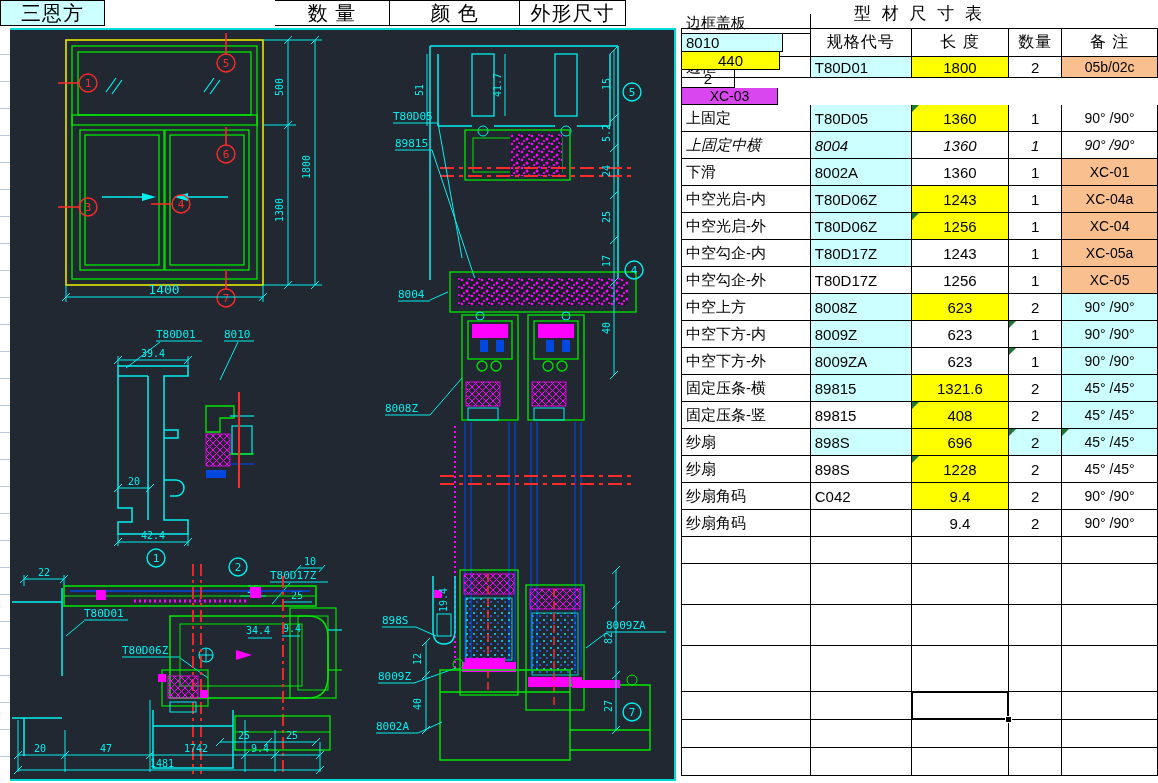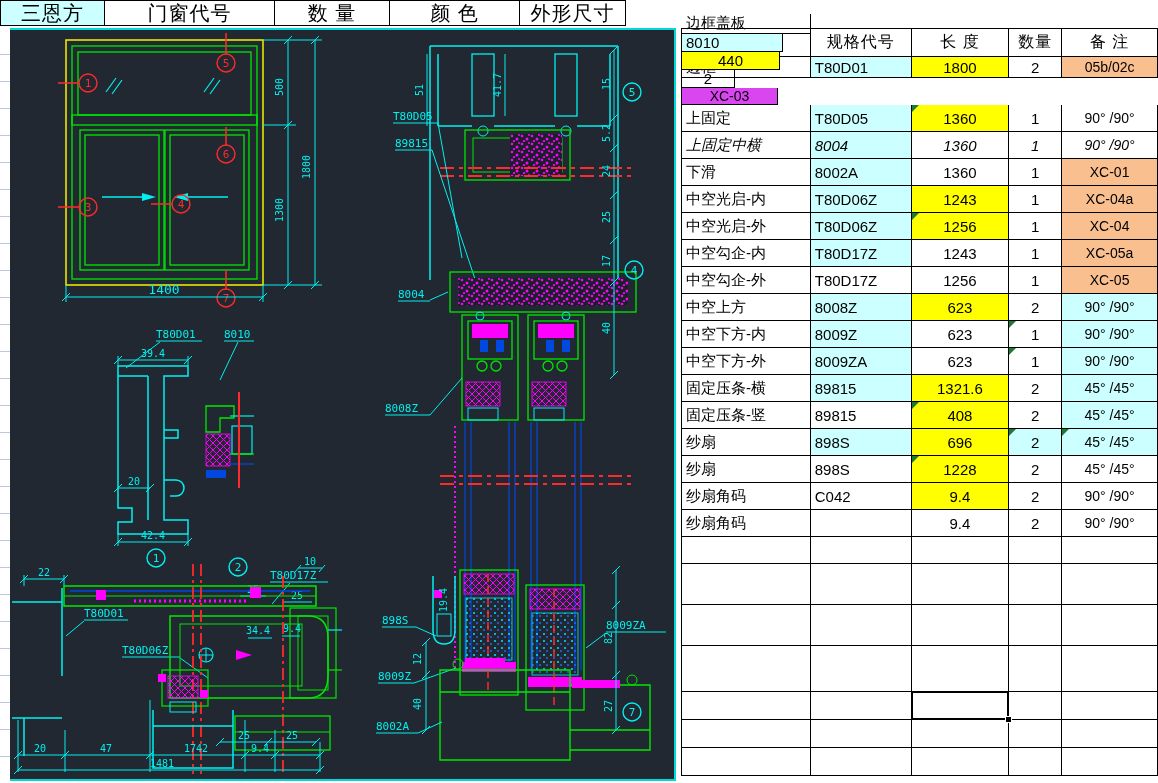--- a/index.html
+++ b/index.html
@@ -45,24 +45,24 @@
        background:#000;border:1px solid #fff;z-index:4;}
 </style>
 </head>
 <body>
 
 <div id="app">
 
   <div class="strip"></div>
 
   <div class="hcell first" style="left:0;width:105px;background:#CCFFFF;">三恩方</div>
-  <div class="hcell" style="left:105px;width:170px;">门窗代号</div>
   <div class="hcell" style="left:275px;width:115px;">数  量</div>
   <div class="hcell" style="left:390px;width:130px;">颜    色</div>
   <div class="hcell" style="left:520px;width:106px;">外形尺寸</div>
+  <div class="tbl-title">型 材 尺 寸 表</div>
 
   <div id="cad">
     <svg width="662" height="749" viewBox="0 0 662 749">
       <defs>
         <pattern id="speck" width="10" height="8" patternUnits="userSpaceOnUse">
           <rect width="10" height="8" fill="#1a2029"></rect>
           <circle cx="2" cy="2" r="1.3" fill="#ff00ff"></circle>
             <circle cx="7" cy="5" r="1.5" fill="#ff00ff"></circle>
           <circle cx="4" cy="7" r="1.1" fill="#ff00ff"></circle>
             <circle cx="9" cy="1" r="1" fill="#ff00ff"></circle>

